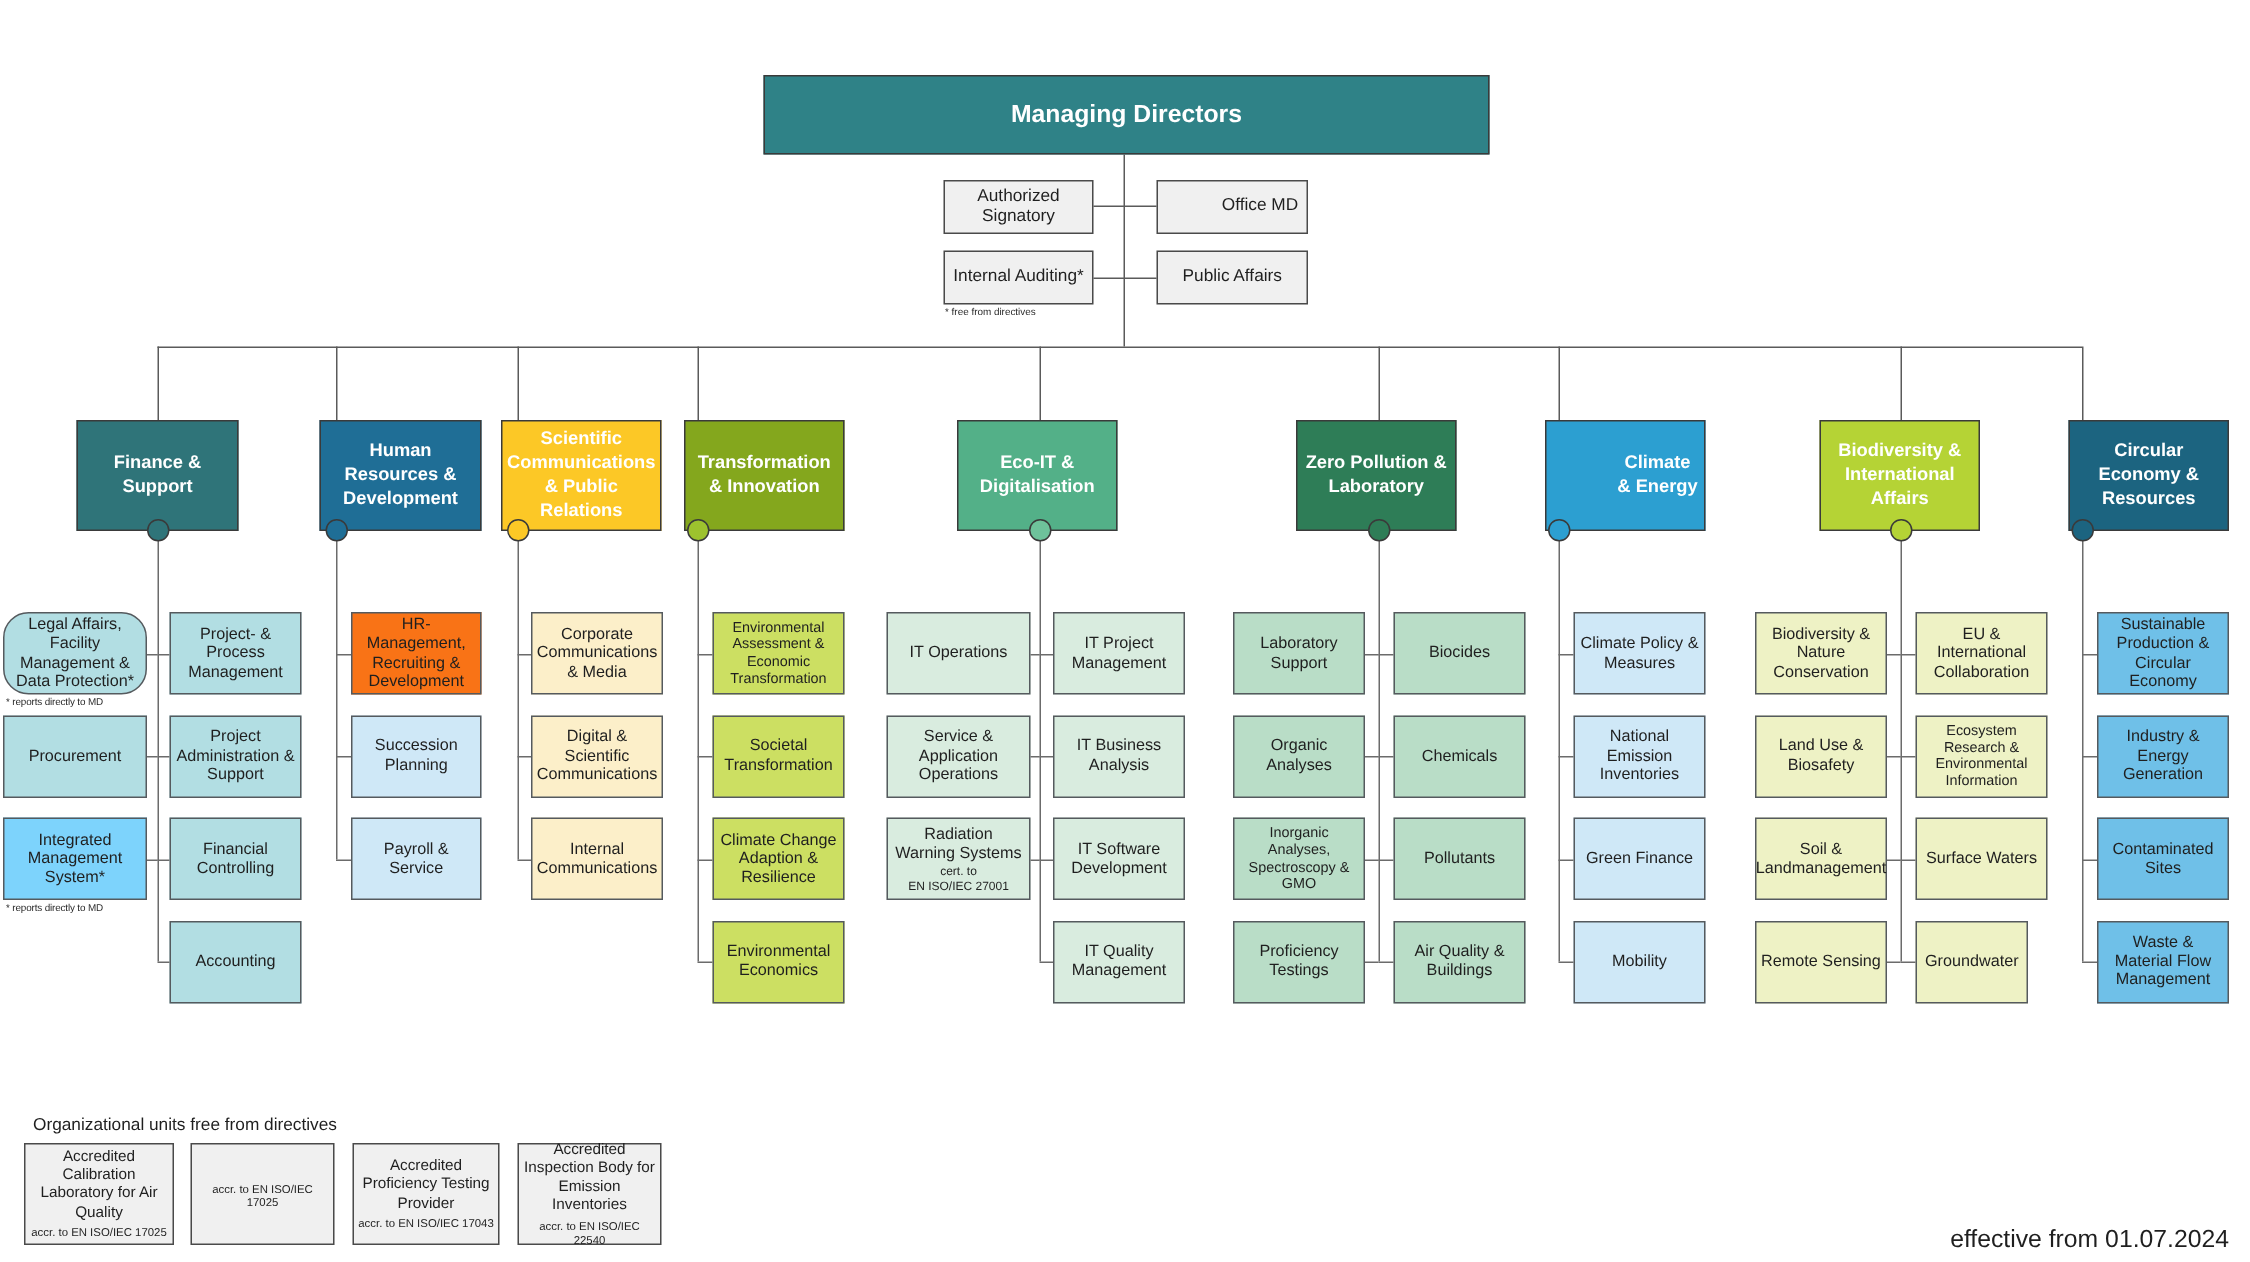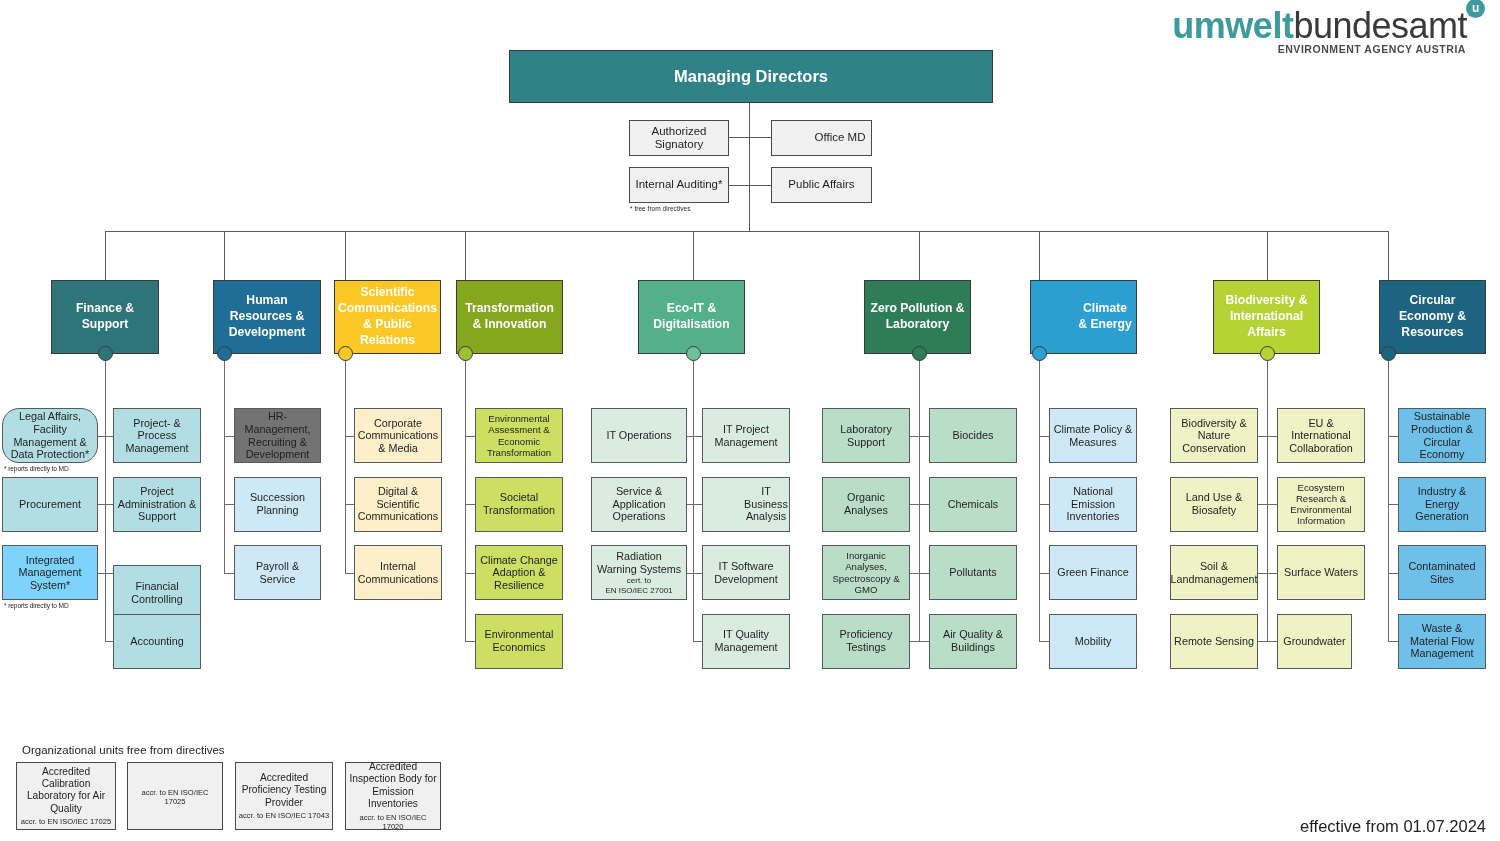--- a/index.html
+++ b/index.html
@@ -79,24 +79,20 @@
     position: absolute; right: 14px; bottom: 5px;
     font-size: 16.5px; color: #1f1f1f;
   }
   .fn { position: absolute; font-size: 6.6px; color: #2a2a2a; white-space: nowrap; }
 </style>
 </head>
 <body>
 
 <div id="root">
 
-  <div class="logo">
-    <div class="logo-main"><span class="logo-umwelt">umwelt</span><span class="logo-bundesamt">bundesamt</span><span class="logo-badge">u</span></div>
-    <div class="logo-sub">ENVIRONMENT AGENCY AUSTRIA</div>
-  </div>
 
   <div class="box md-box" style="left:509px; top:50px; width:484px; height:53px;">
     <span>Managing Directors</span>
   </div>
 
   <div class="ln v" style="left:749px; top:103px; height:128px;"></div>
   <div class="ln h" style="left:728px; top:137px; width:45px;"></div>
   <div class="ln h" style="left:728px; top:185px; width:45px;"></div>
 
   <div class="box staff-box" style="left:629px; top:120px; width:100px; height:36px;">
@@ -136,35 +132,35 @@
       <div class="ln h thin" style="left:98px; top:572.5px; width:7px;"></div>
       <div class="unit-note" style="left:4px; top:602px;">* reports directly to MD</div>
       <div class="box unit" style="left:113px; top:408px; width:88px; height:55px; background:#b2dee3;">
         <div>Project- &amp; Process Management</div>
       </div>
       <div class="ln h thin" style="left:105px; top:435.5px; width:8px;"></div>
       <div class="box unit" style="left:113px; top:476.5px; width:88px; height:55px; background:#b2dee3;">
         <div>Project Administration &amp; Support</div>
       </div>
       <div class="ln h thin" style="left:105px; top:504px; width:8px;"></div>
-      <div class="box unit" style="left:113px; top:545px; width:88px; height:55px; background:#b2dee3;margin-top:20px;">
+      <div class="box unit" style="left:113px; top:545px; width:88px; height:55px; background:#b2dee3;">
         <div>Financial Controlling</div>
       </div>
       <div class="ln h thin" style="left:105px; top:572.5px; width:8px;"></div>
       <div class="box unit" style="left:113px; top:613.5px; width:88px; height:55px; background:#b2dee3;">
         <div>Accounting</div>
       </div>
       <div class="ln h thin" style="left:105px; top:641px; width:8px;"></div>
       <div class="ln v" style="left:224px; top:231px; height:49px;"></div>
       <div class="box dept" style="left:213px; top:280px; width:108px; height:74px; background:#1f6e96;">
         <span>Human Resources &amp; Development</span>
       </div>
       <div class="dept-dot" style="left:216.5px; top:346px; background:#1f6e96;"></div>
       <div class="ln v thin" style="left:224px; top:354px; height:218.5px;"></div>
-      <div class="box unit" style="left:234px; top:408px; width:87px; height:55px; background:#737373;">
+      <div class="box unit" style="left:234px; top:408px; width:87px; height:55px; background:#f97316;">
         <div>HR-Management, Recruiting &amp; Development</div>
       </div>
       <div class="ln h thin" style="left:224px; top:435.5px; width:10px;"></div>
       <div class="box unit" style="left:234px; top:476.5px; width:87px; height:55px; background:#cfe8f7;">
         <div>Succession Planning</div>
       </div>
       <div class="ln h thin" style="left:224px; top:504px; width:10px;"></div>
       <div class="box unit" style="left:234px; top:545px; width:87px; height:55px; background:#cfe8f7;">
         <div>Payroll &amp; Service</div>
       </div>
@@ -224,21 +220,21 @@
       </div>
       <div class="ln h thin" style="left:687px; top:504px; width:6px;"></div>
       <div class="box unit" style="left:591px; top:545px; width:96px; height:55px; background:#d9ecdf;">
         <div>Radiation Warning Systems<span class="unit-sub">cert. to<br>EN ISO/IEC 27001</span></div>
       </div>
       <div class="ln h thin" style="left:687px; top:572.5px; width:6px;"></div>
       <div class="box unit" style="left:702px; top:408px; width:88px; height:55px; background:#d9ecdf;">
         <div>IT Project Management</div>
       </div>
       <div class="ln h thin" style="left:693px; top:435.5px; width:9px;"></div>
-      <div class="box unit" style="left:702px; top:476.5px; width:88px; height:55px; background:#d9ecdf;padding-left:43px;">
+      <div class="box unit" style="left:702px; top:476.5px; width:88px; height:55px; background:#d9ecdf;">
         <div>IT Business Analysis</div>
       </div>
       <div class="ln h thin" style="left:693px; top:504px; width:9px;"></div>
       <div class="box unit" style="left:702px; top:545px; width:88px; height:55px; background:#d9ecdf;">
         <div>IT Software Development</div>
       </div>
       <div class="ln h thin" style="left:693px; top:572.5px; width:9px;"></div>
       <div class="box unit" style="left:702px; top:613.5px; width:88px; height:55px; background:#d9ecdf;">
         <div>IT Quality Management</div>
       </div>
@@ -373,17 +369,17 @@
       </div>
       <div class="acc-box" style="left:127px; top:762px; width:96px; height:68px;">
         <div class="acc-accr">accr. to EN ISO/IEC 17025</div>
       </div>
       <div class="acc-box" style="left:235px; top:762px; width:98px; height:68px;">
         <div>Accredited Proficiency Testing Provider</div>
         <div class="acc-accr">accr. to EN ISO/IEC 17043</div>
       </div>
       <div class="acc-box" style="left:345px; top:762px; width:96px; height:68px;">
         <div>Accredited Inspection Body for Emission Inventories</div>
-        <div class="acc-accr">accr. to EN ISO/IEC 17020</div>
+        <div class="acc-accr">accr. to EN ISO/IEC 22540</div>
       </div>
     </div>
   <div class="effective">effective from 01.07.2024</div>
 </div>
 
 </body></html>

